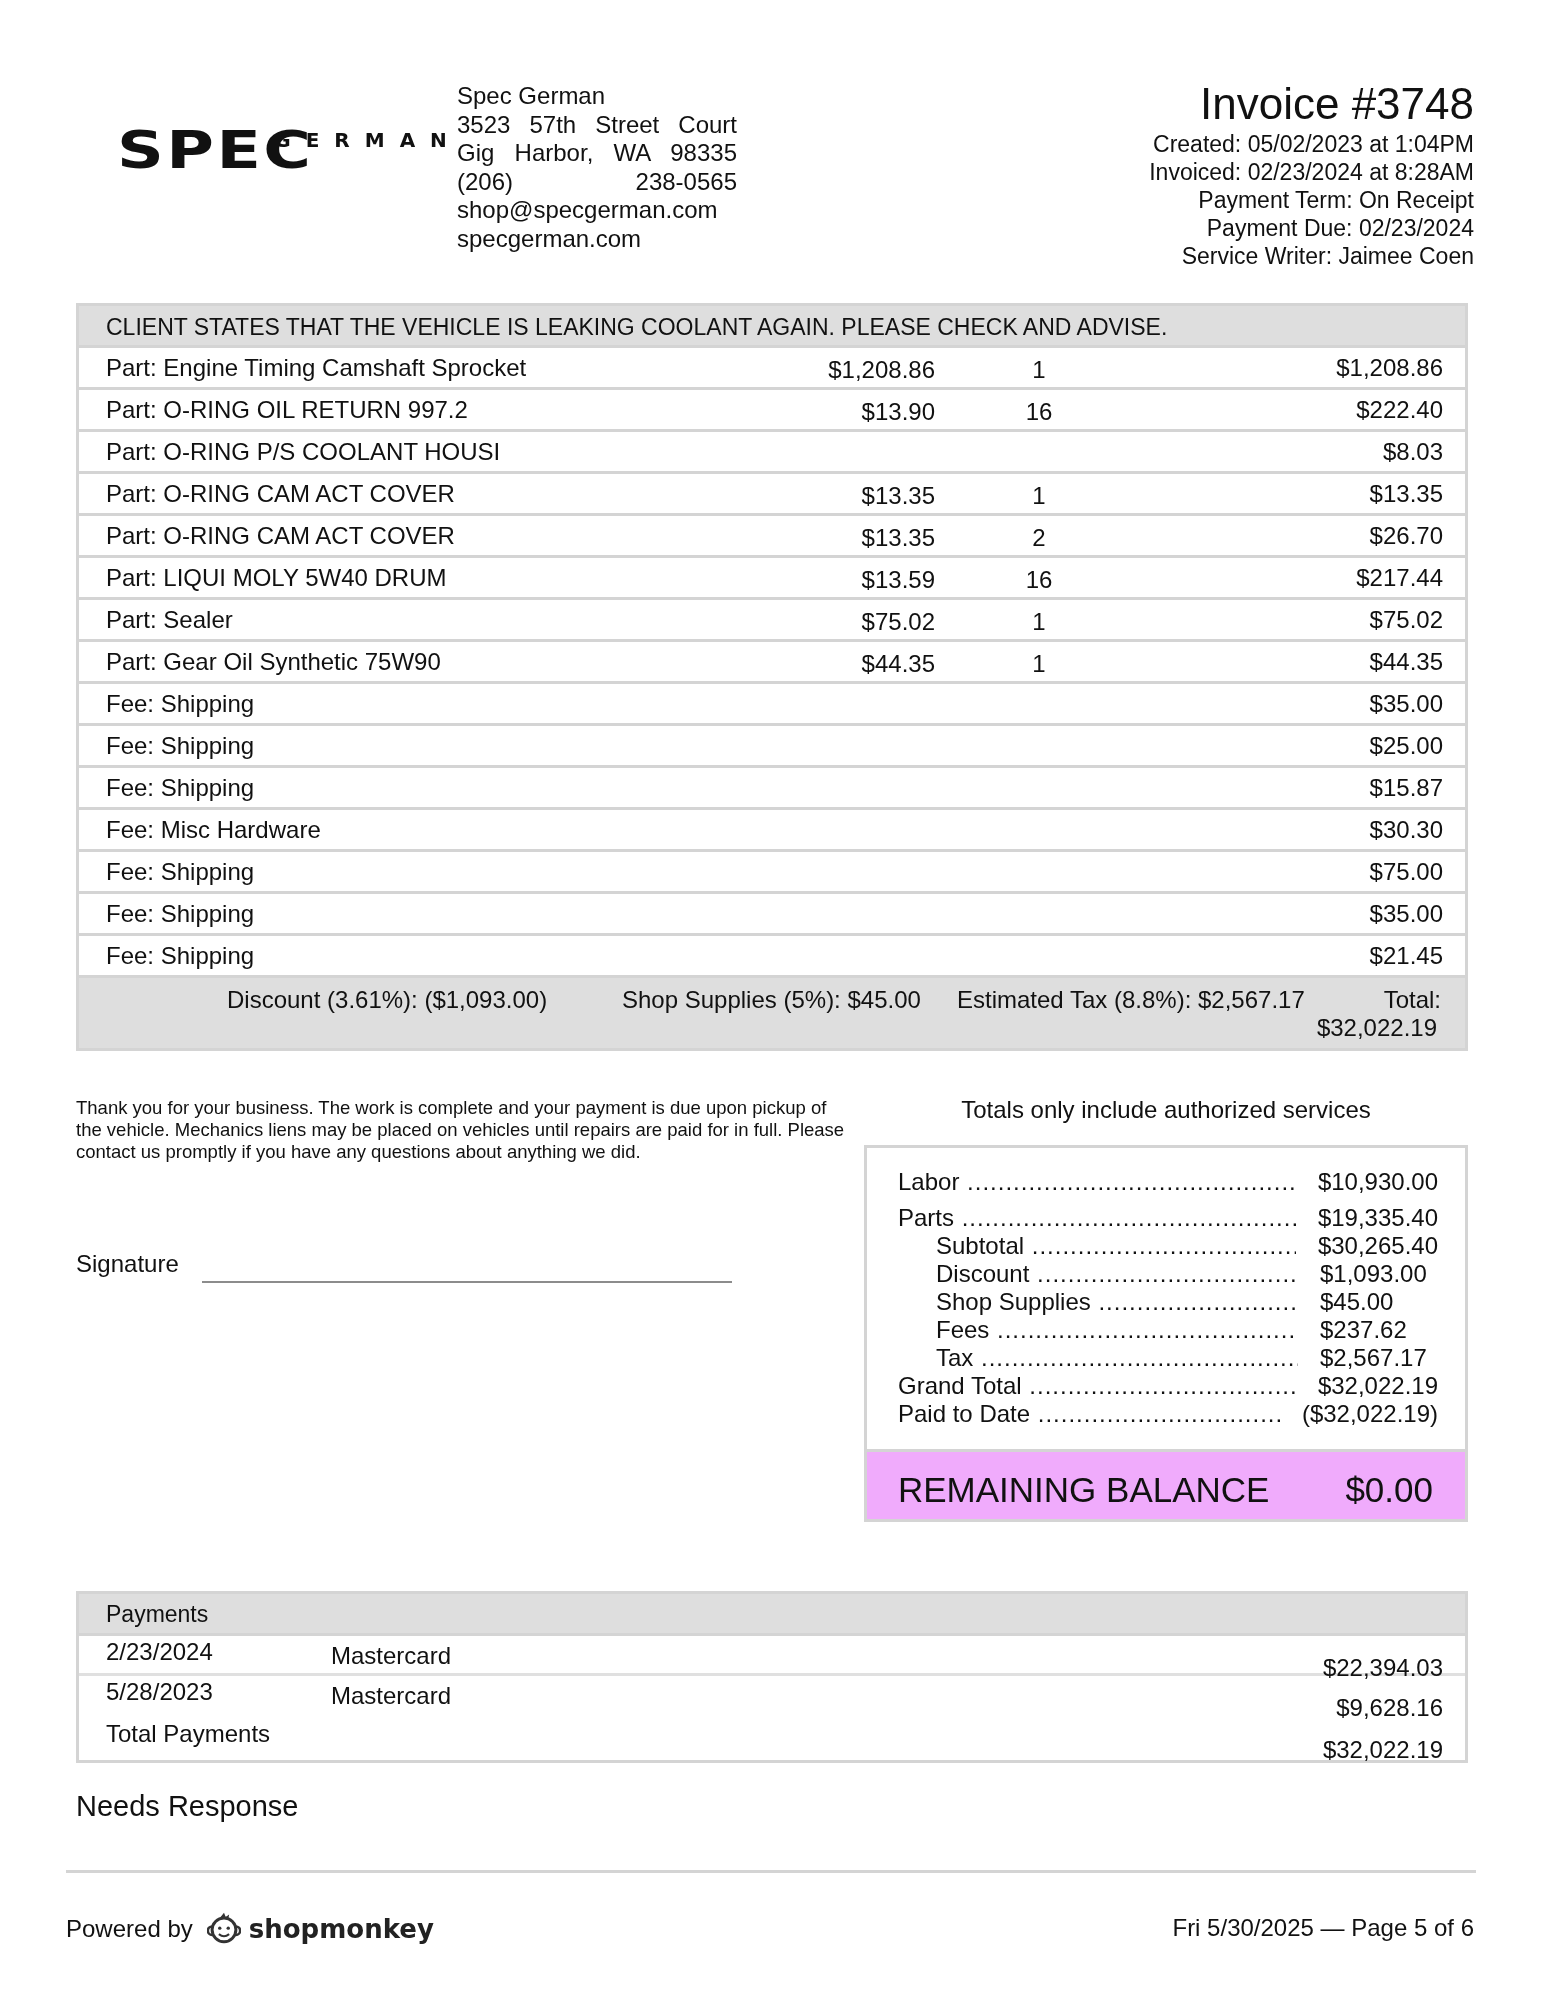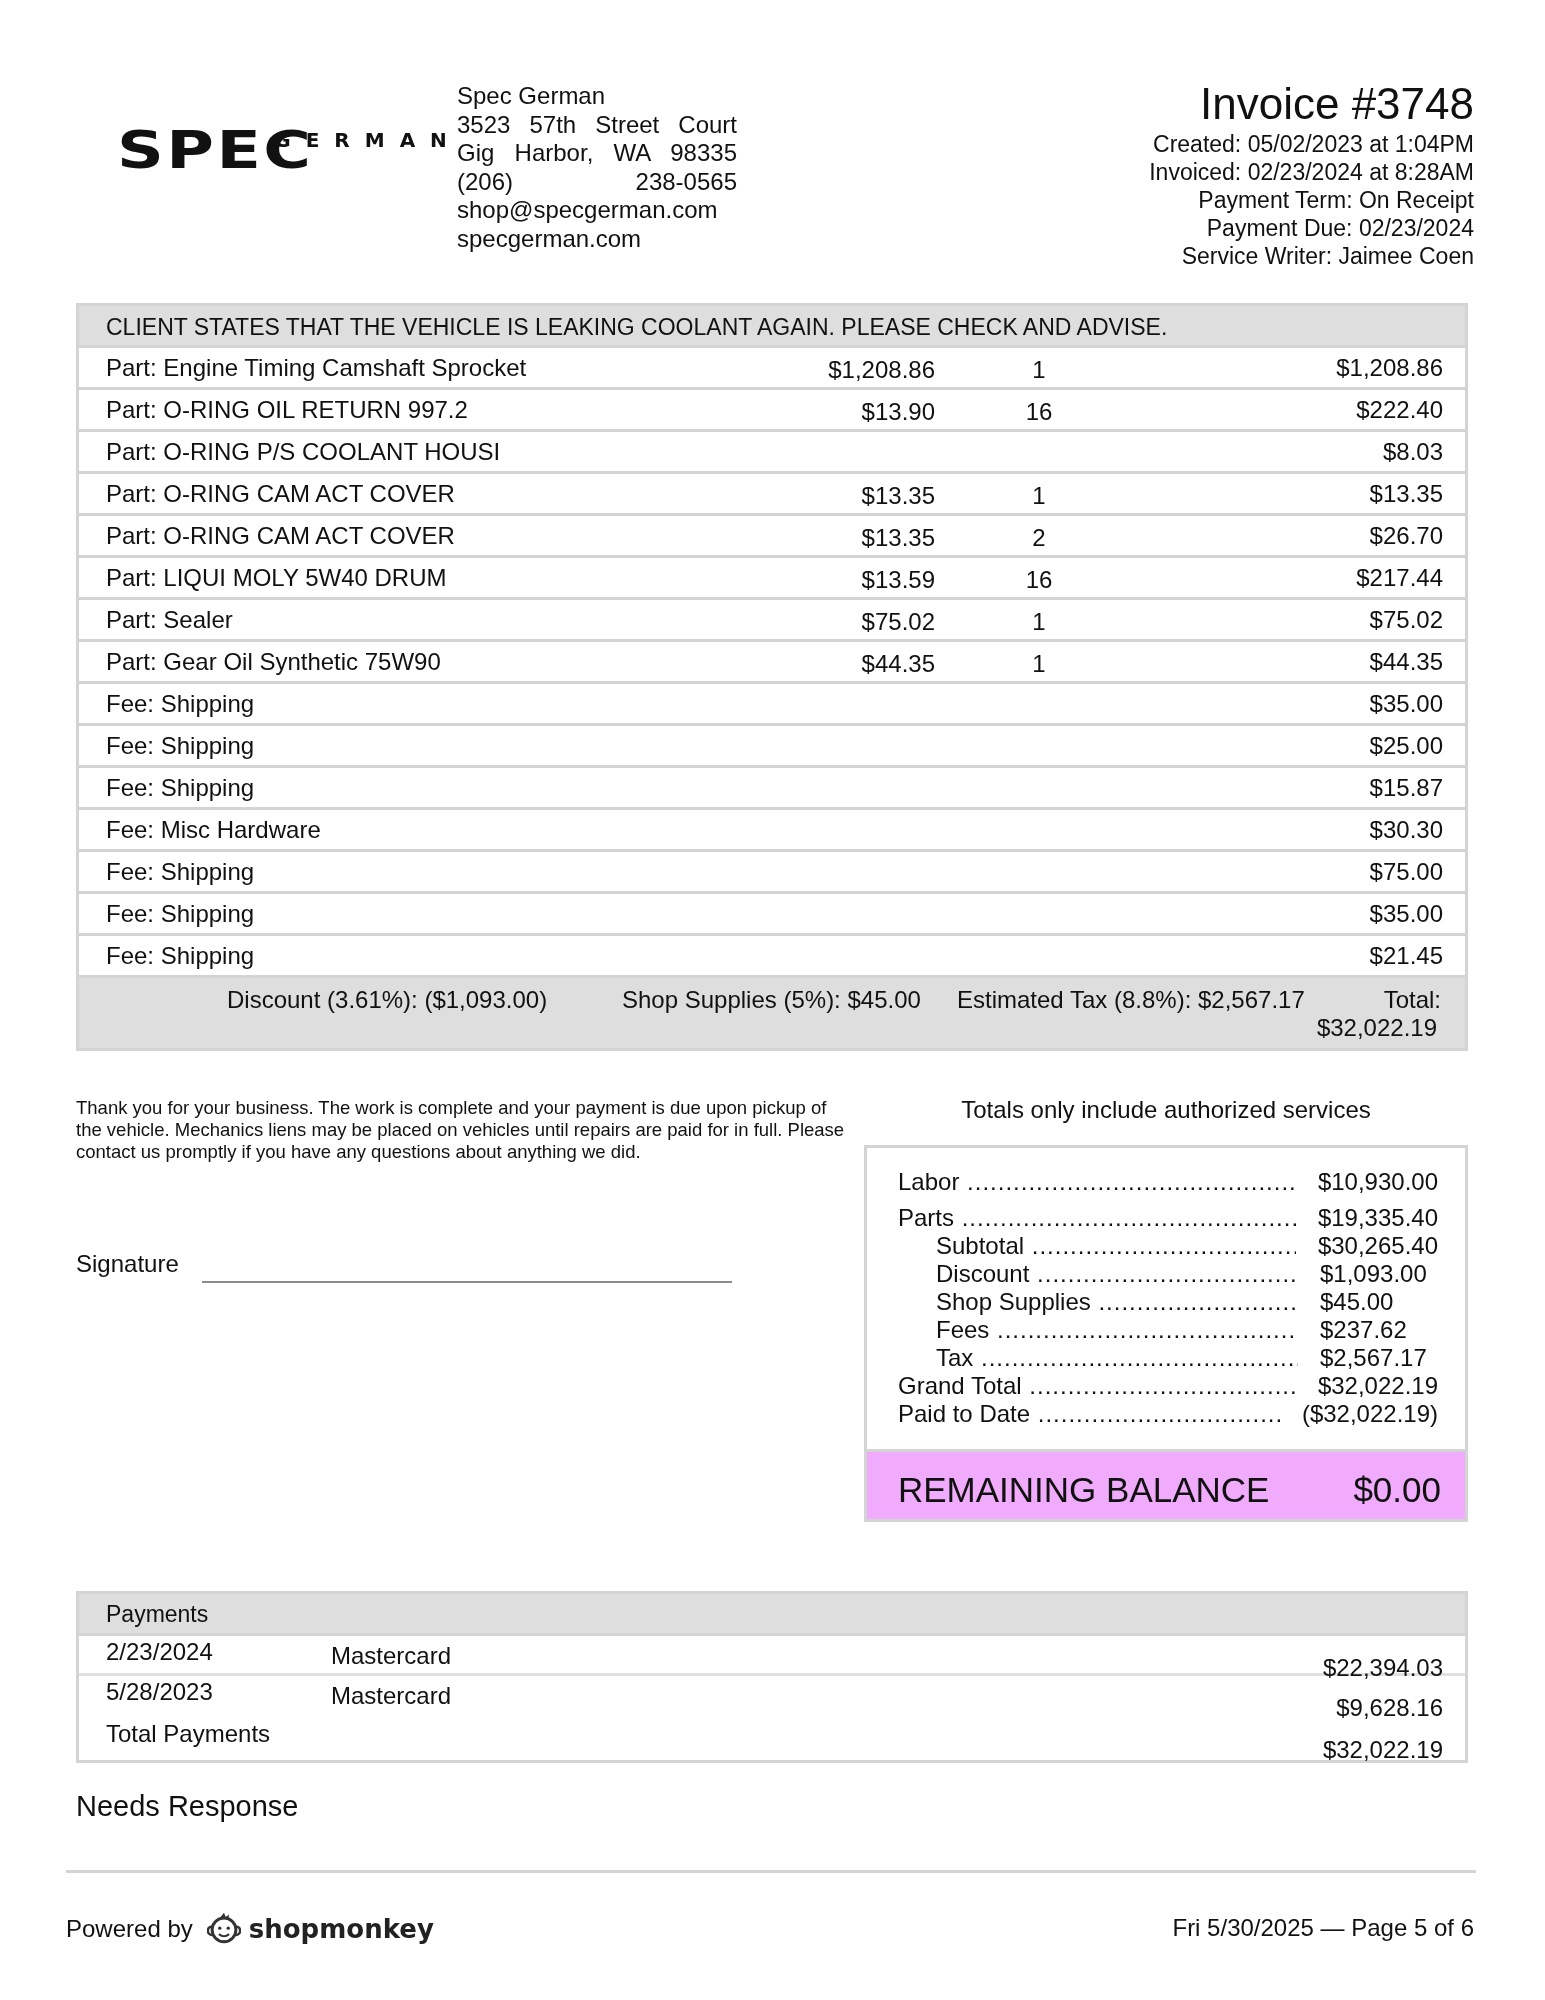--- a/index.html
+++ b/index.html
@@ -46,21 +46,21 @@
   .totals-box { position: absolute; left: 864px; top: 1145px; width: 604px; height: 377px; border: 3px solid #d4d4d4; }
   .totals-list { position: absolute; left: 31px; right: 27px; top: 20px; }
   .t-row { display: flex; font-size: 24px; line-height: 28px; white-space: nowrap; overflow: hidden; }
   .t-row.gap { margin-top: 8px; }
   .t-row.indent .t-label { padding-left: 38px; }
   .t-label { flex: 1; overflow: hidden; }
   .t-label::after { content: " ..............................................................................................."; letter-spacing: 1px; }
   .t-value { padding-left: 22px; text-align: left; min-width: 140px; }
   .remaining { position: absolute; left: 0; right: 0; bottom: 0; height: 70px; background: #f0abfc; border-top: 3px solid #d4d4d4; font-size: 35px; }
   .remaining .r-label { position: absolute; left: 31px; top: 18px; }
-  .remaining .r-value { position: absolute; right: 24px; top: 18px; }
+  .remaining .r-value { position: absolute; right: 32px; top: 18px; }
 
   
   .payments { position: absolute; left: 76px; top: 1591px; width: 1392px; border: 3px solid #d4d4d4; }
   .pay-header { background: #dedede; height: 42px; padding-left: 27px; font-size: 23px; line-height: 40px; border-bottom: 3px solid #d4d4d4; }
   .pay-row { height: 40px; border-bottom: 3px solid #e0e0e0; position: relative; font-size: 24px; }
   .pay-row:last-child { border-bottom: none; height: 42px; }
   .pay-row .p-date { position: absolute; left: 27px; top: 2px; }
   .pay-row .p-method { position: absolute; left: 252px; top: 6px; }
   .pay-row .p-amount { position: absolute; right: 22px; top: 6px; margin-top: 12px; }
 

